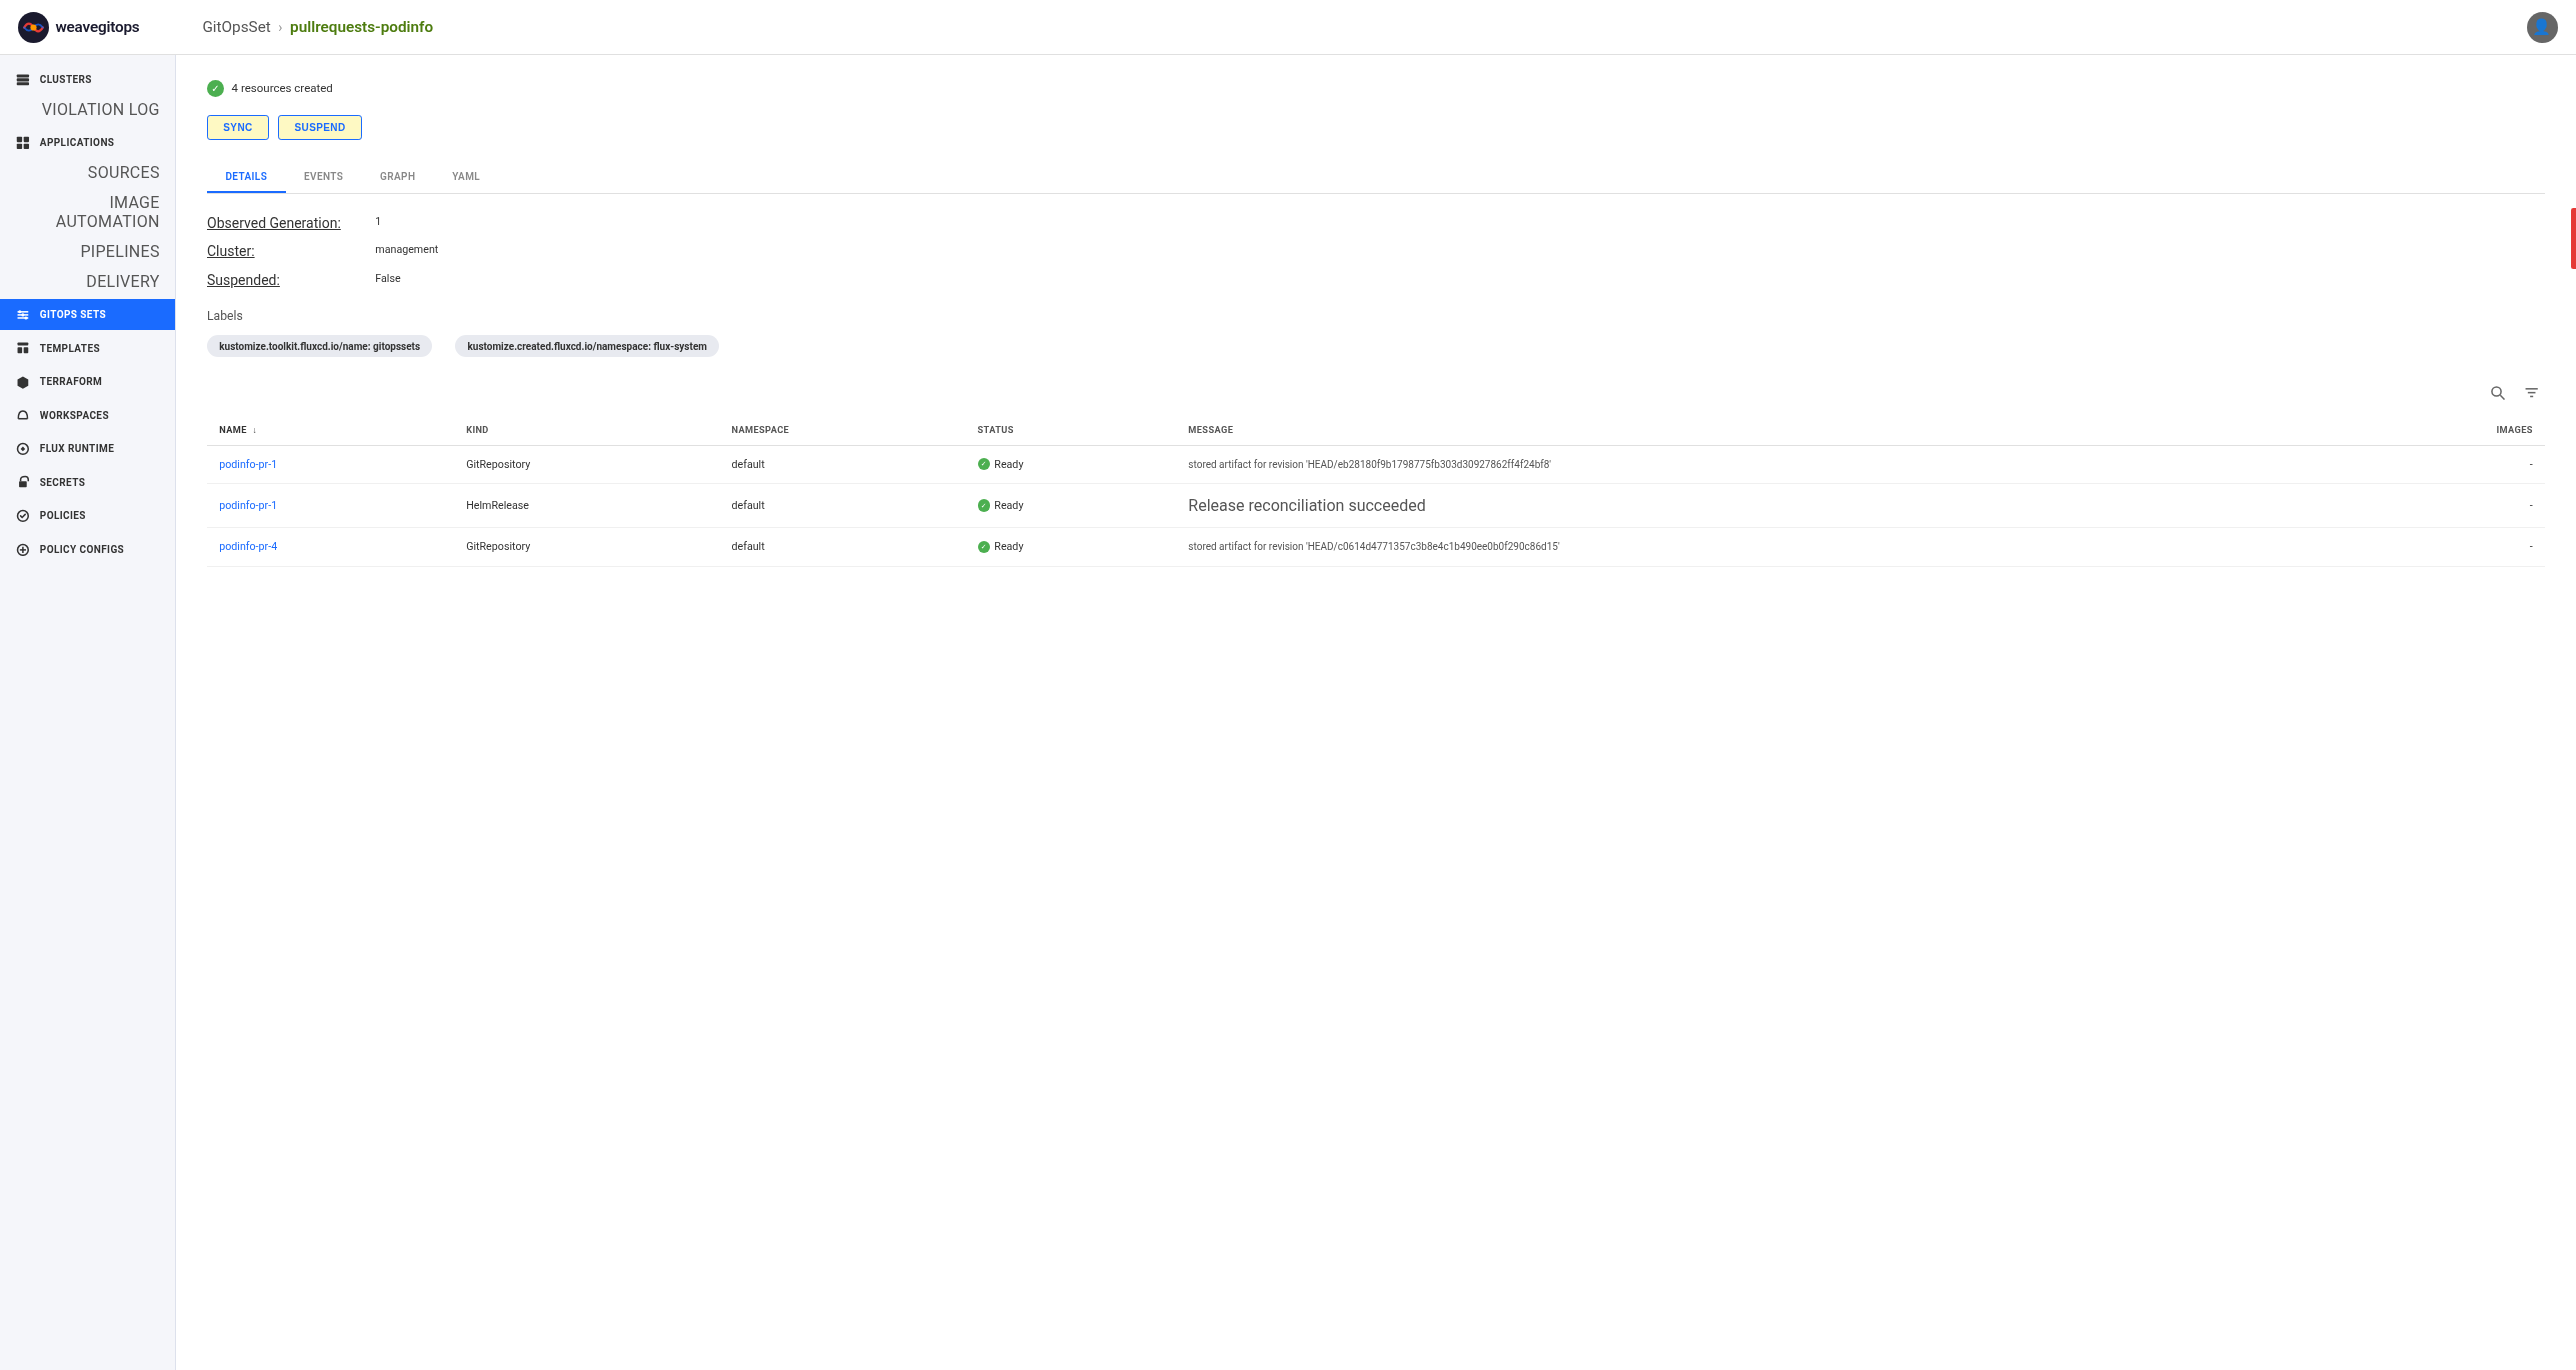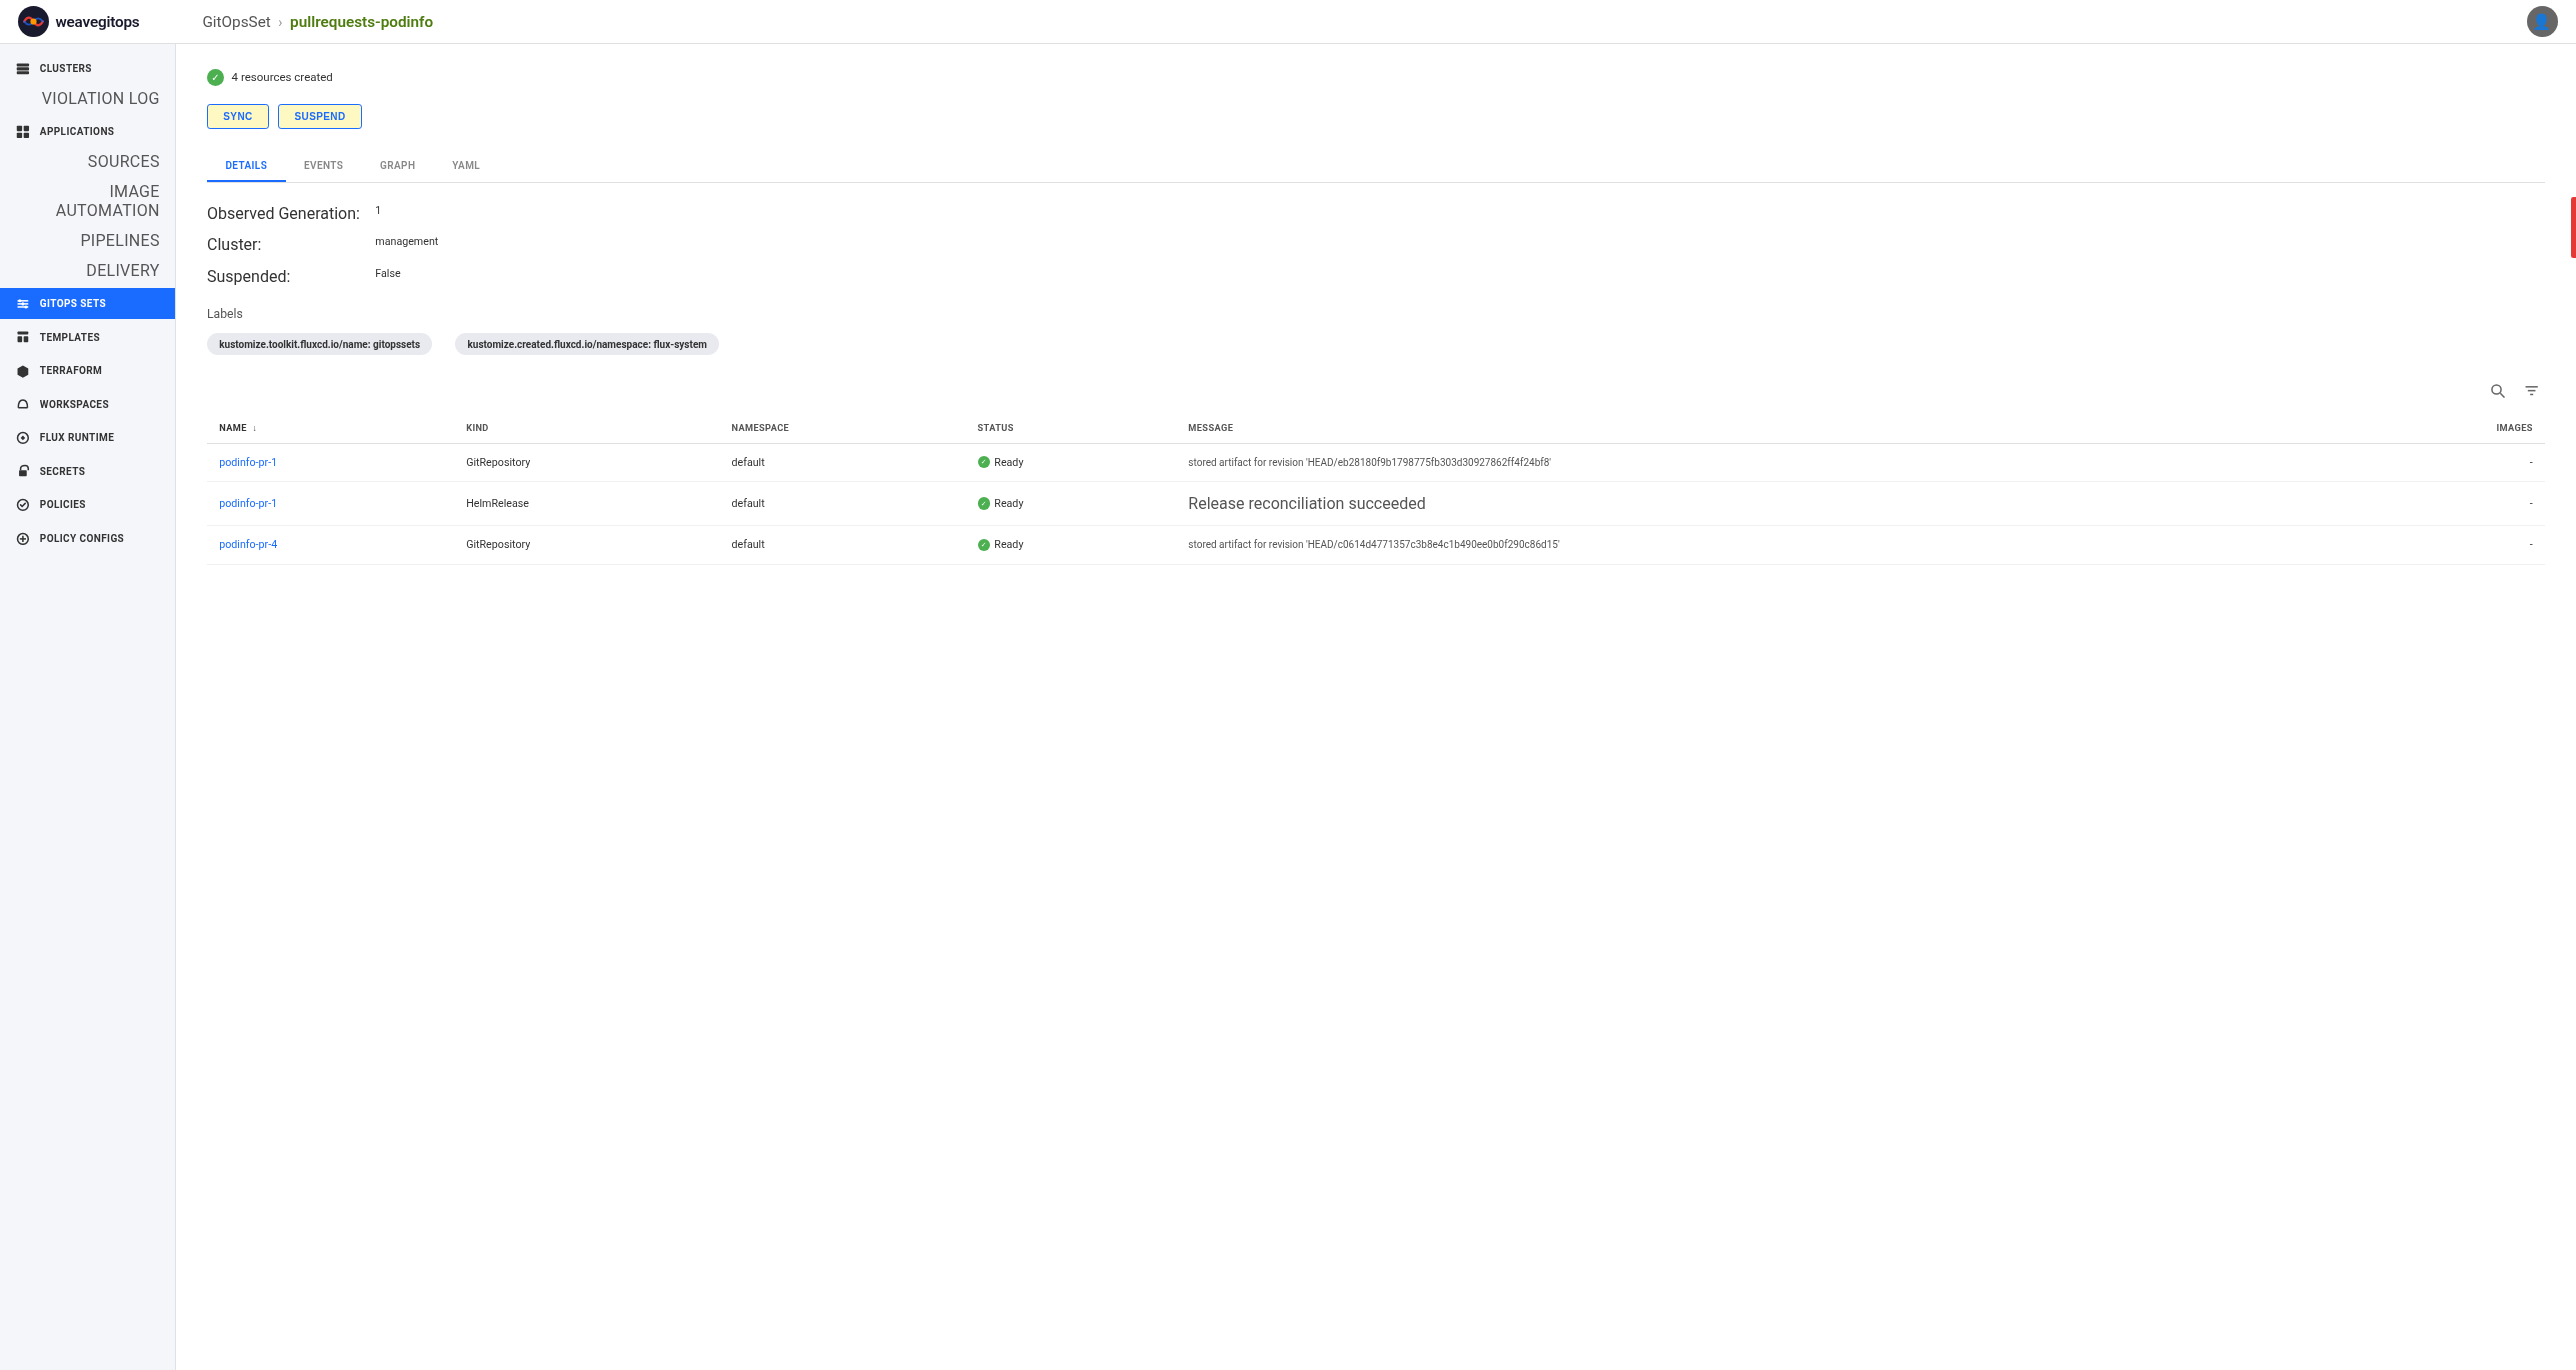--- a/index.html
+++ b/index.html
@@ -1,20 +1,20 @@
 <!DOCTYPE html>
 <html style="font-size:12.2px"><head>
   <meta charset="utf-8">
   <style>
     * { box-sizing: border-box; margin: 0; padding: 0; }
     body { font-family: -apple-system, BlinkMacSystemFont, 'Segoe UI', Roboto, sans-serif; background: #e8eaf0; display: flex; flex-direction: column; height: 100vh; overflow: hidden; }
 
     
     .header {
-      height: 44px;
+      height: 55px;
       background: #fff;
       display: flex;
       align-items: center;
       padding: 0 18.4px;
       border-bottom: 0.8px solid #e0e0e0;
       position: relative;
       z-index: 10;
     }
     .logo-area {
       display: flex;
@@ -188,22 +188,23 @@
     }
 
     
     .details-grid {
       display: grid;
       grid-template-columns: 153px auto;
       gap: 12.2px 15.3px;
       margin-bottom: 21.4px;
     }
     .detail-label {
-      font-size: 16px;
-      color: #333;
+      font-size: 14px;
+      color: #333;
+      text-decoration: underline;
     }
     .detail-value {
       font-size: 10.7px;
       color: #333;
     }
 
     
     .labels-title {
       font-size: 12.2px;
       color: #555;

